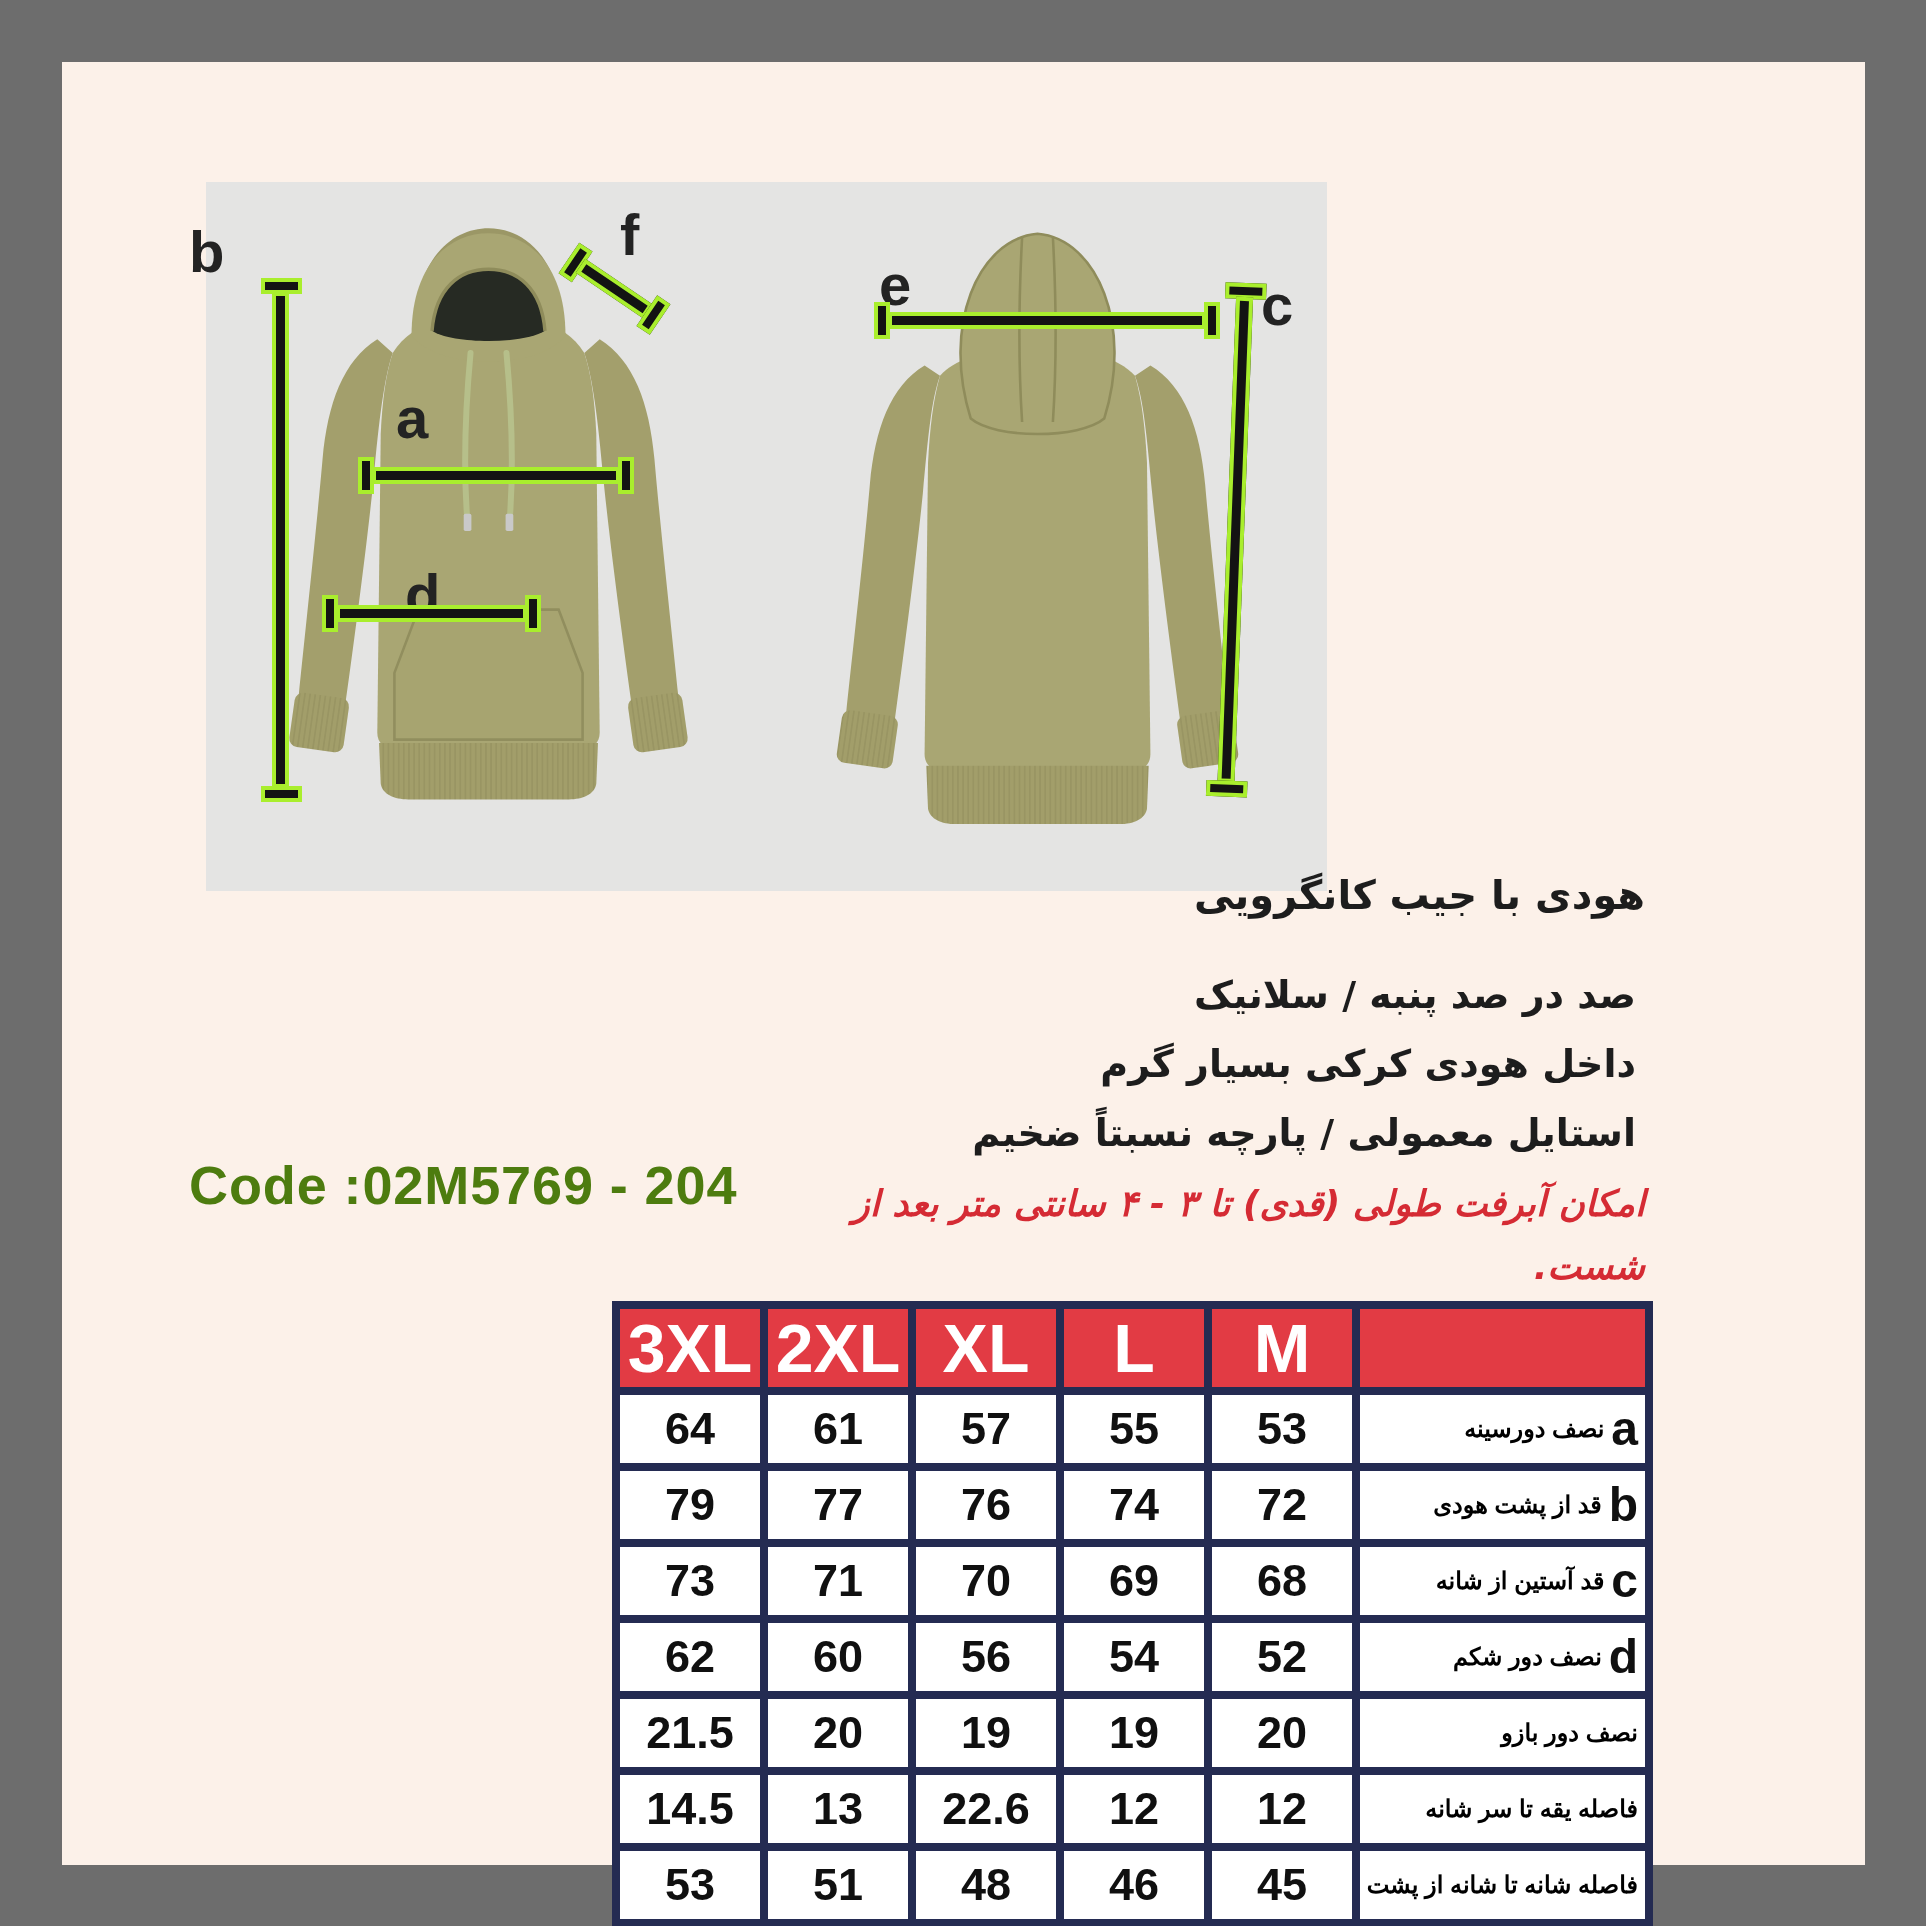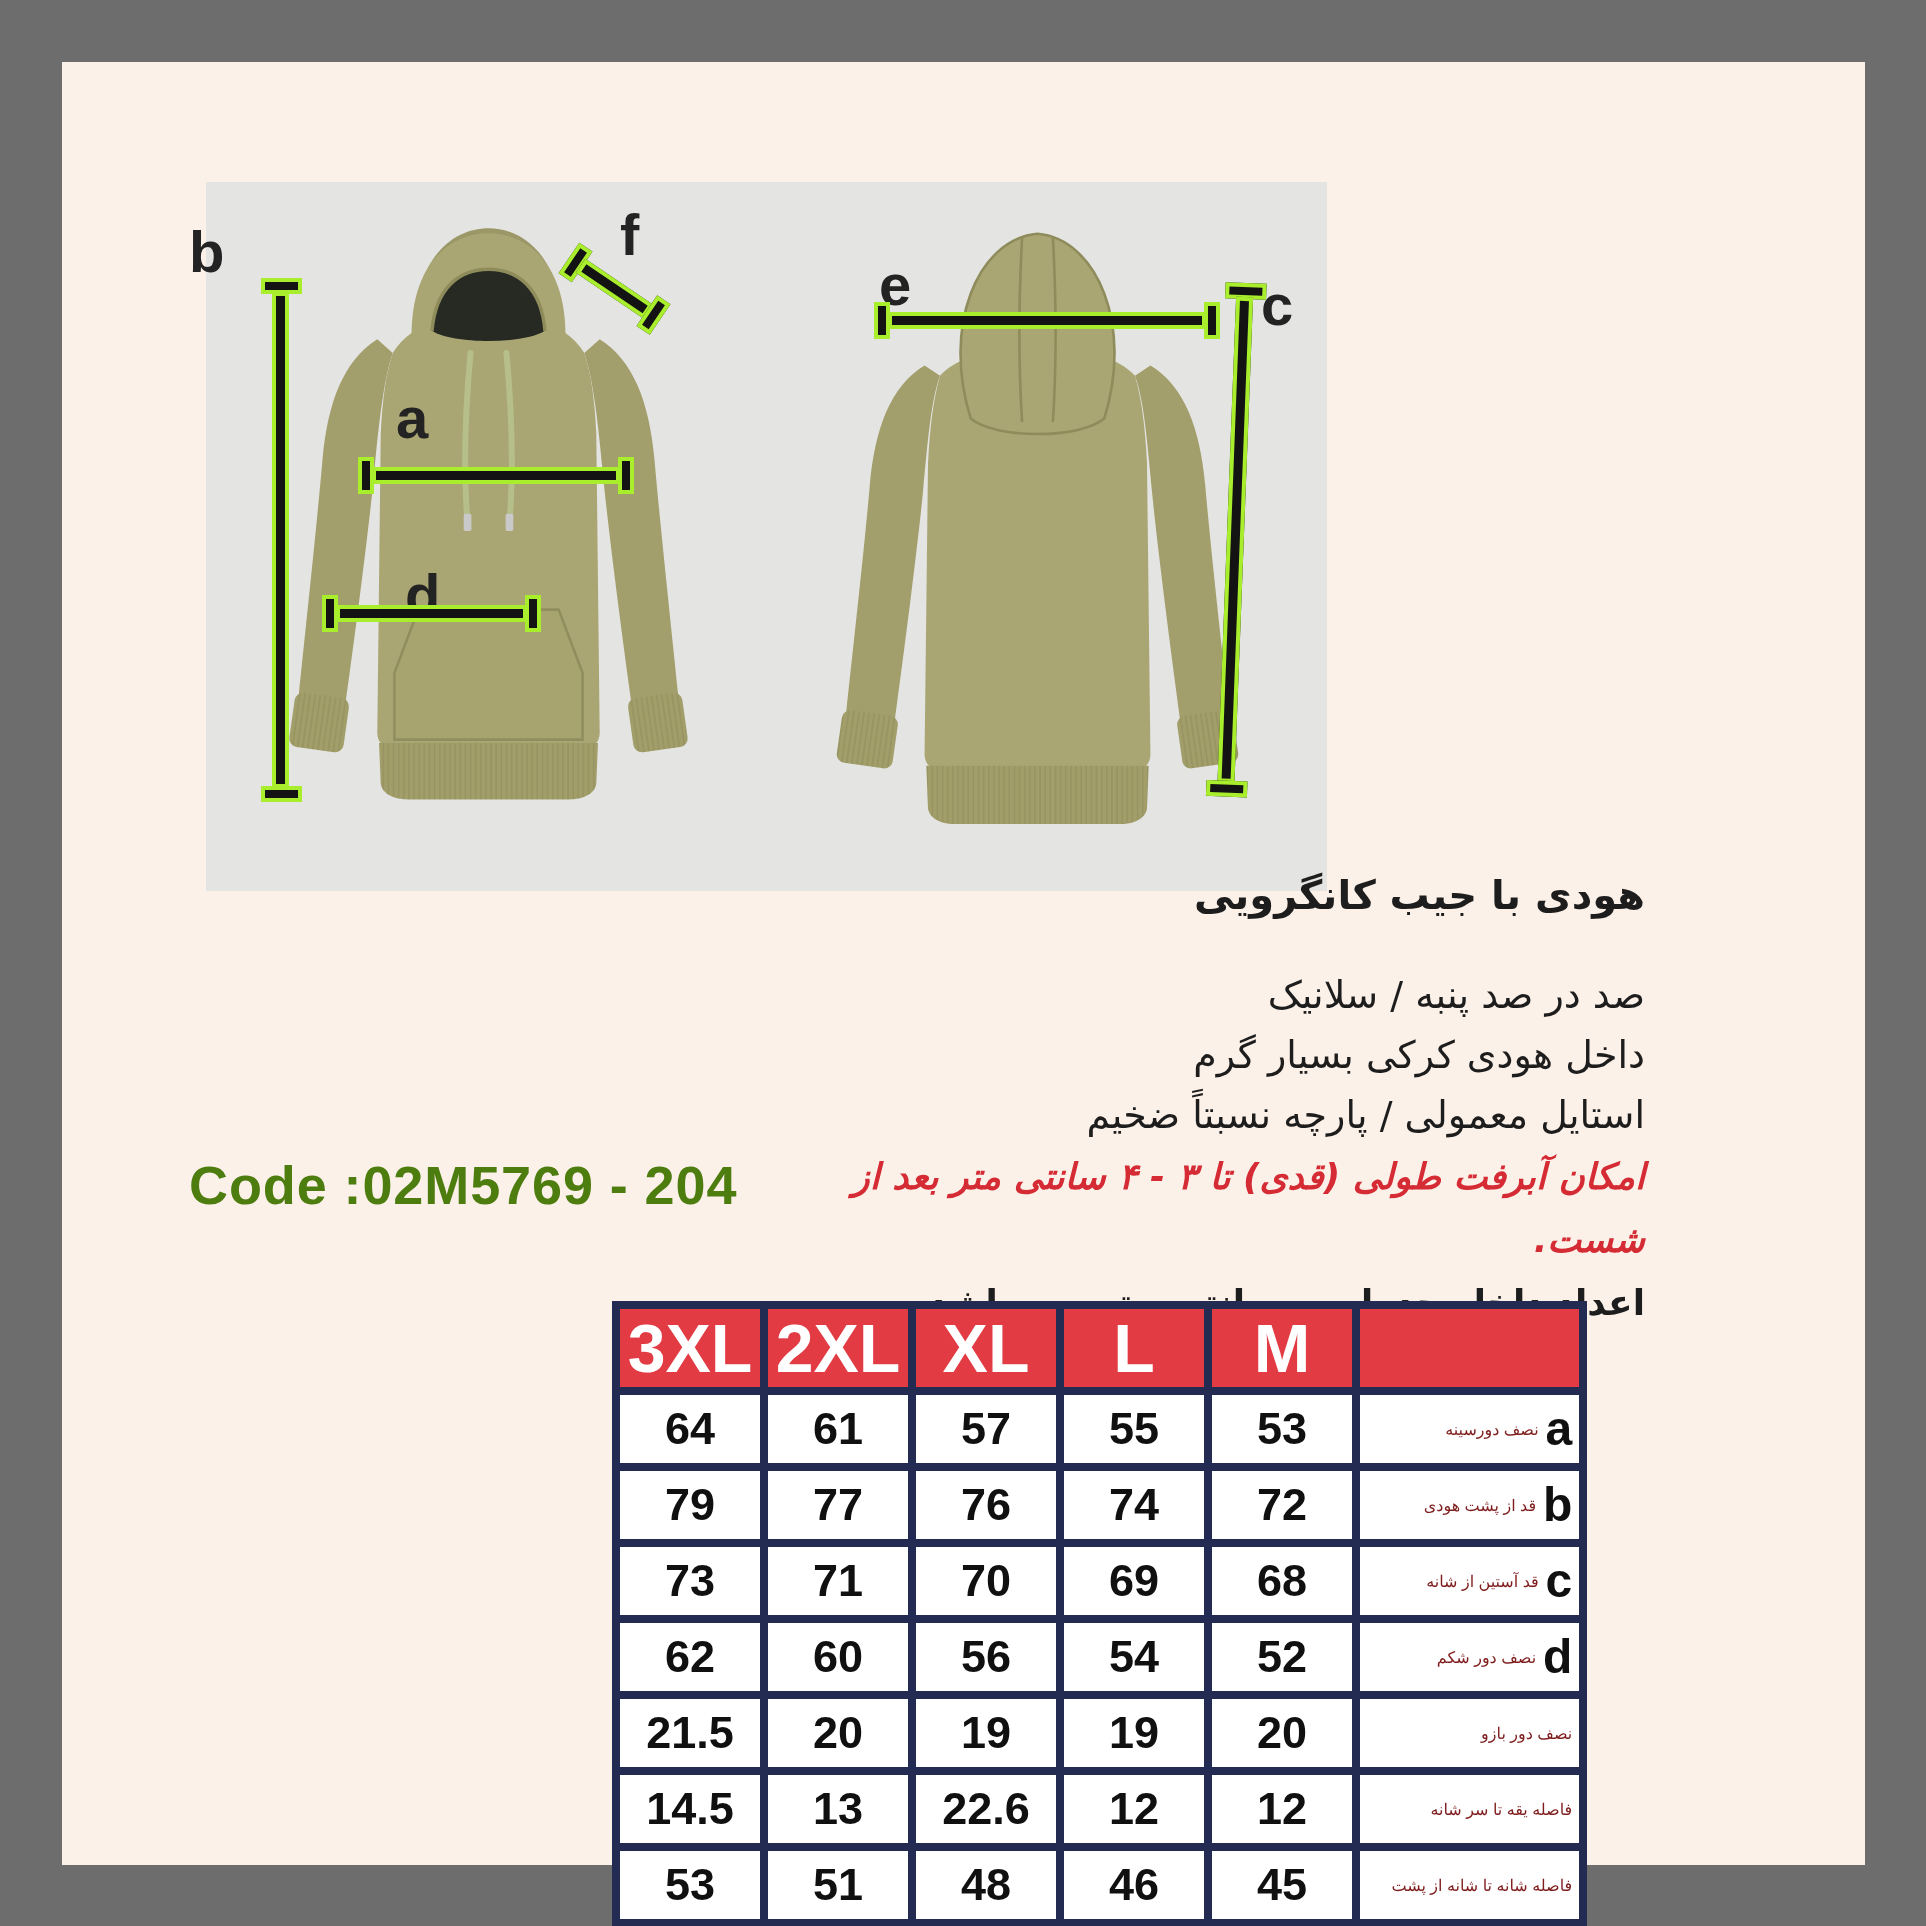--- a/index.html
+++ b/index.html
@@ -34,21 +34,21 @@
   .mline.v .cap.start{top:0;}
   .mline.v .cap.end{bottom:0;}
   .mline.rot-f{transform:rotate(34deg);transform-origin:17px 50%;}
   .mline.rot-c{transform:rotate(2.2deg);transform-origin:50% 17px;}
   
   .desc{
     position:absolute;right:220px;top:808px;width:856px;
     direction:rtl;text-align:right;color:#1d1d1d;
   }
   .desc .title{font-size:40px;font-weight:bold;margin:0 0 45px 0;line-height:1.25;}
-  .desc .line{font-size:38px;font-weight:normal;margin:0;line-height:60px;}
+  .desc .line{font-size:38px;font-weight:bold;margin:9px;line-height:60px;}
   .desc .warn{font-size:36px;font-weight:bold;line-height:63px;color:#d52b34;margin:0;font-style:italic;}
   .desc .note{font-size:36px;font-weight:bold;line-height:63px;margin:0;}
   
   .code{
     position:absolute;left:127px;top:1092px;font-size:54px;font-weight:bold;
     color:#4d7c0f;font-family:"Liberation Sans",sans-serif;letter-spacing:0.9px;
   }
   
   .size-table{
     position:absolute;left:550px;top:1239px;
@@ -63,21 +63,21 @@
   }
   .size-table th.lblcol{width:219px;}
   .size-table td{
     background:#ffffff;color:#101010;font-size:45px;font-weight:bold;
     height:68px;text-align:center;vertical-align:middle;
     font-family:"Liberation Sans",sans-serif;
   }
   .size-table td.lbl{font-size:20.5px;}
   .lblwrap{display:flex;direction:ltr;align-items:center;justify-content:flex-end;gap:6.8px;padding:0 6.8px;}
   .lblwrap.noletter{justify-content:flex-end;}
-  .lblwrap .fa{direction:rtl;font-weight:normal;font-size:16px;color:#7f1d1d;white-space:nowrap;}
+  .lblwrap .fa{direction:rtl;font-weight:bold;font-size:24px;color:#000000;white-space:nowrap;}
   .lblwrap .letter{font-size:48px;font-weight:bold;line-height:1;color:#101010;
     font-family:"Liberation Sans",sans-serif;}
 </style>
 </head>
 <body>
 
 <div class="canvas">
 
   <div class="photo">
 

